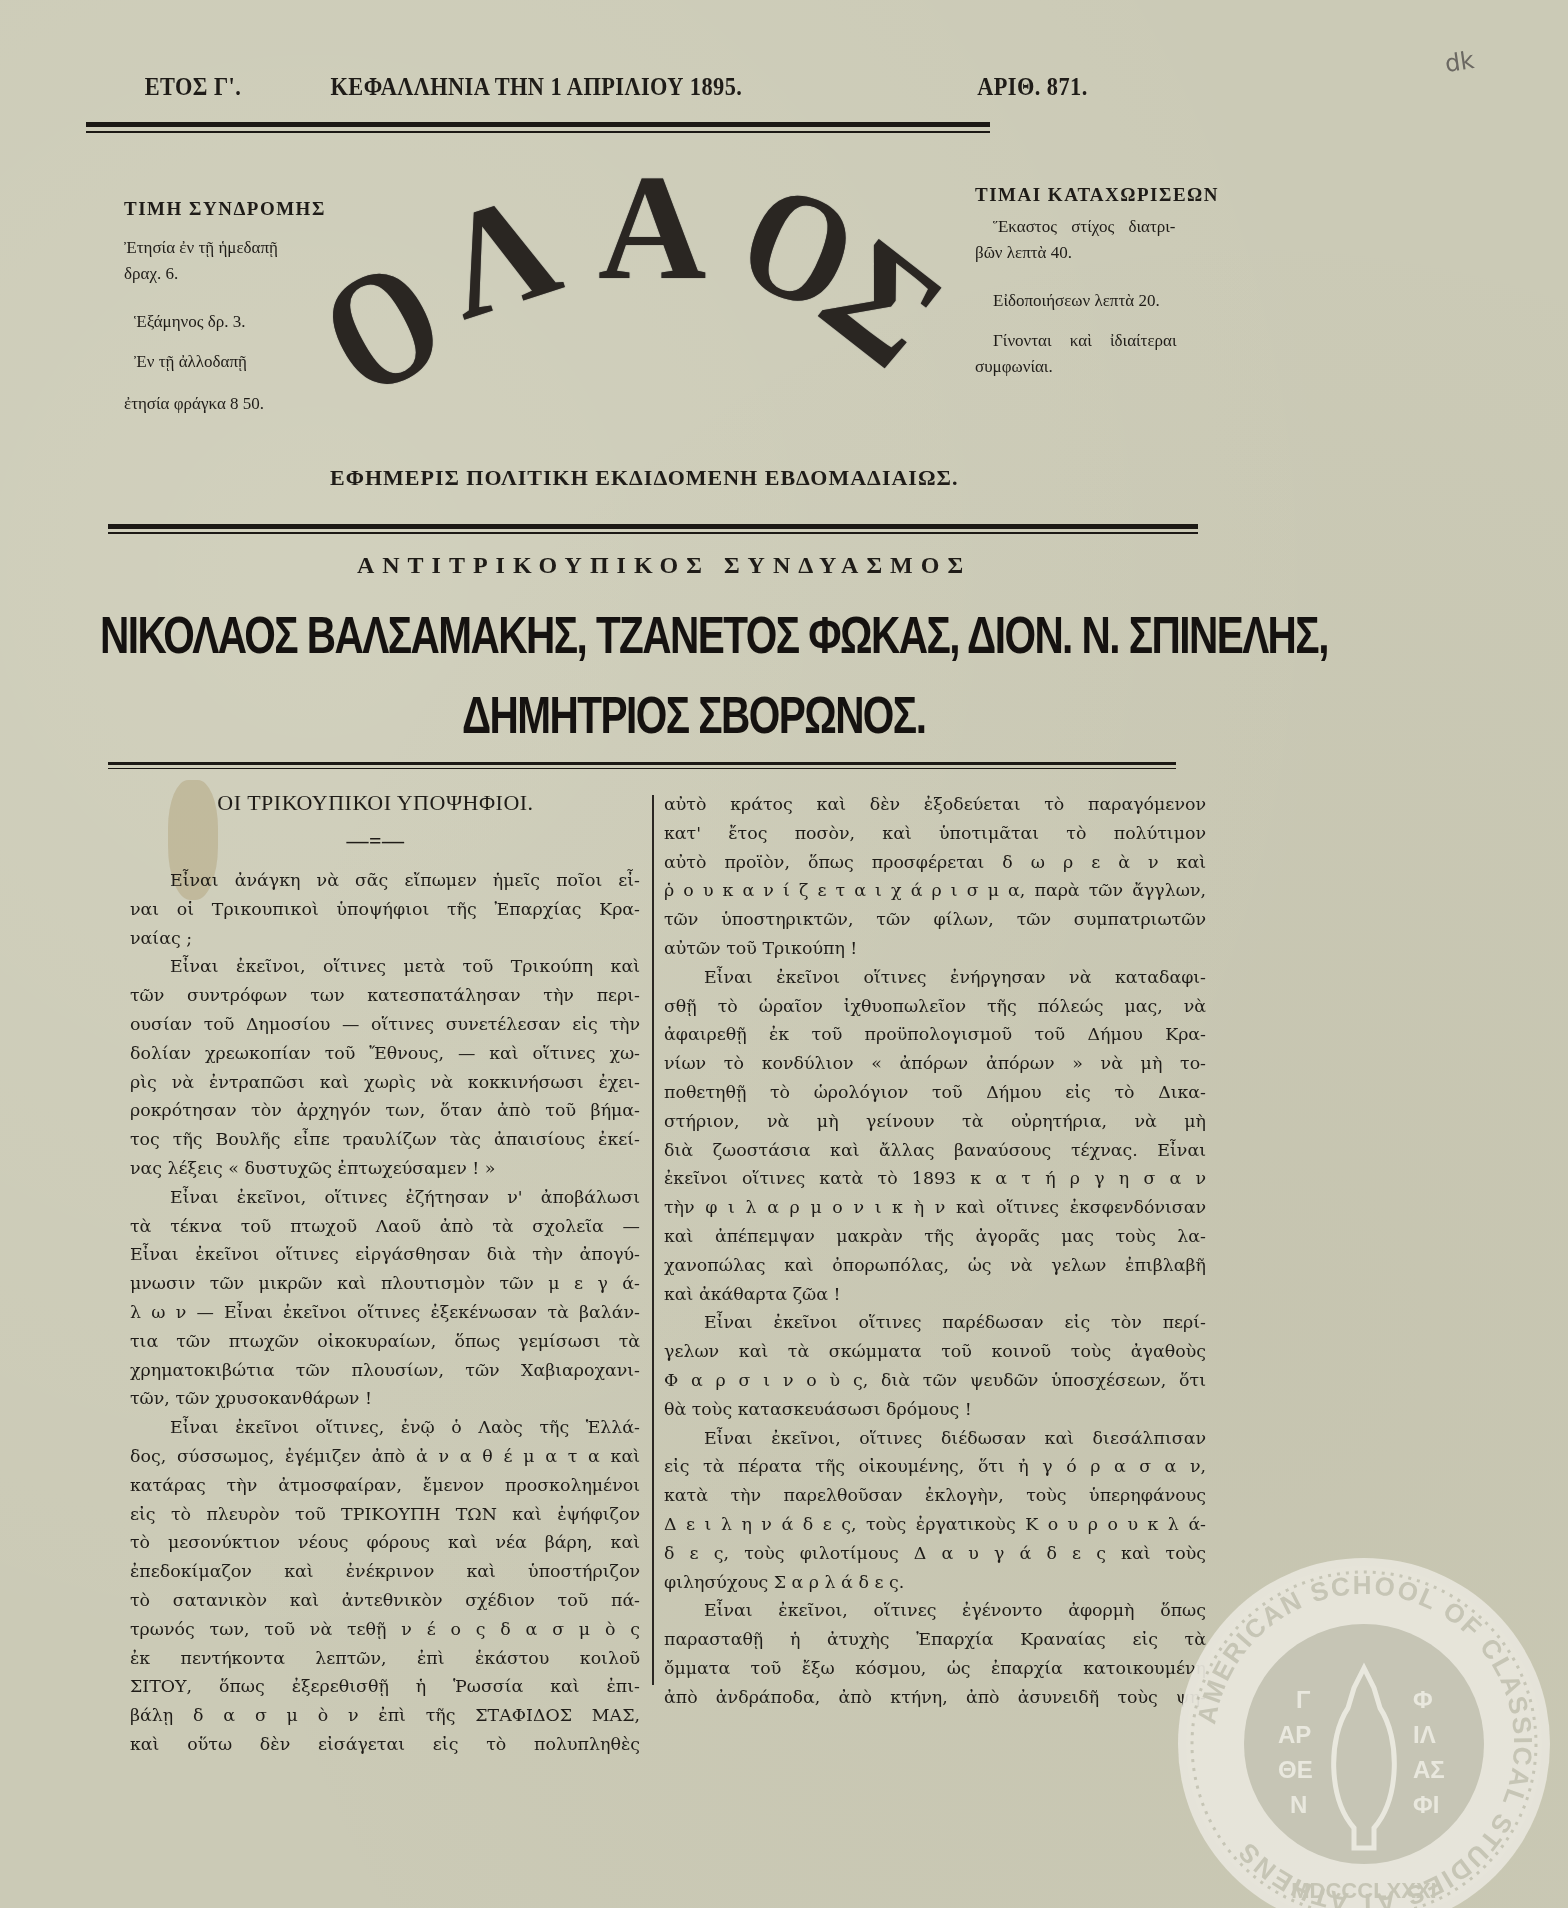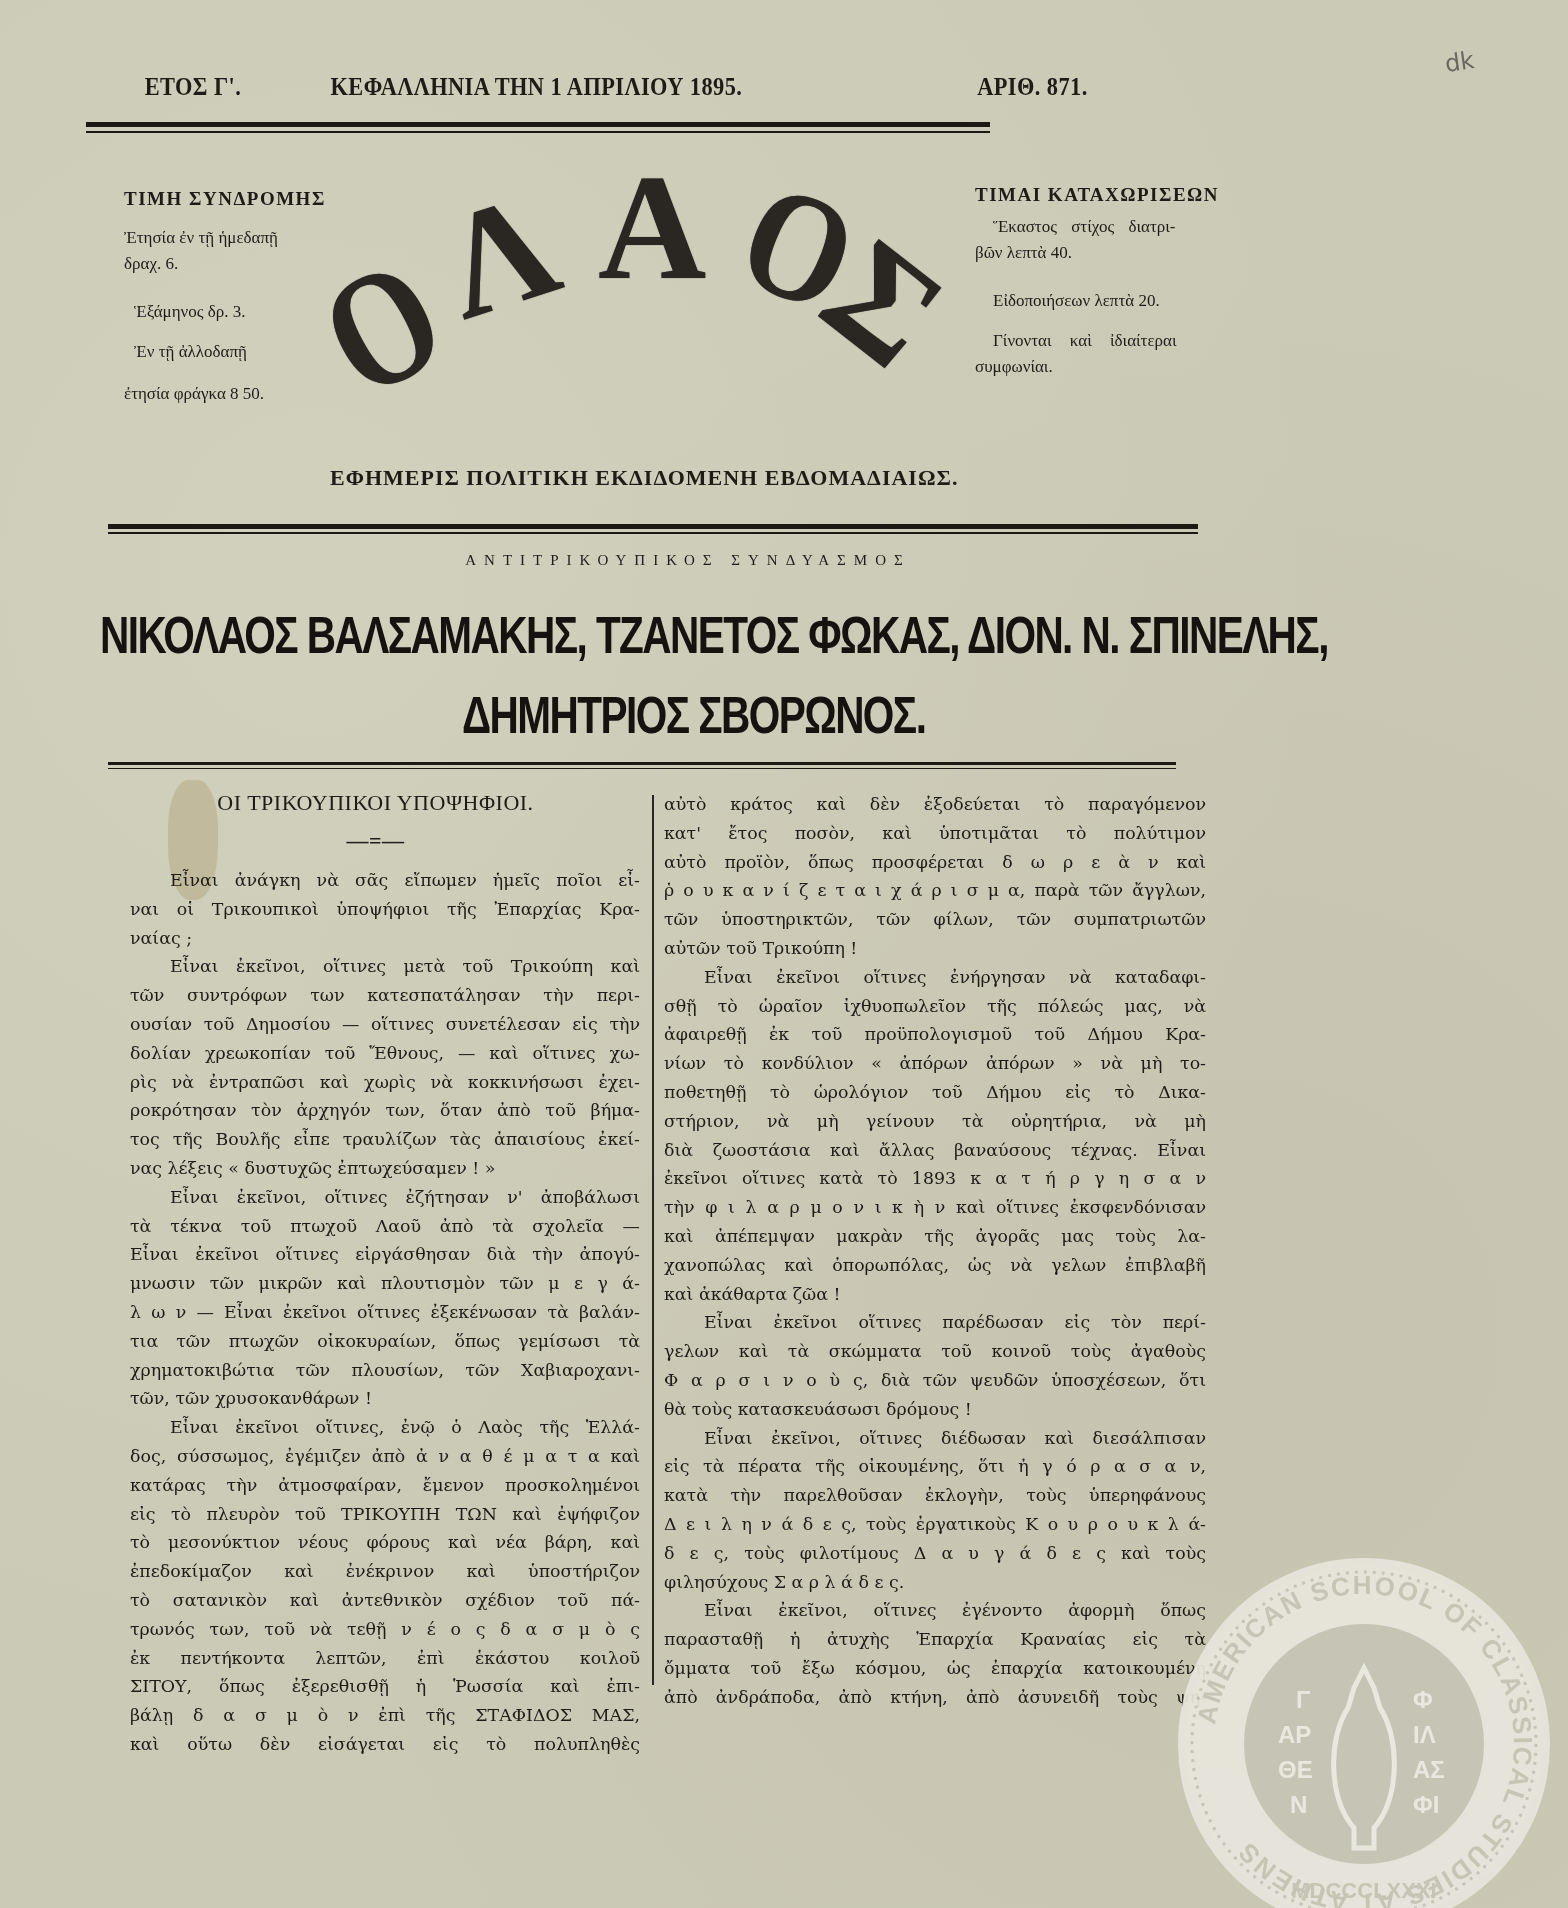--- a/index.html
+++ b/index.html
@@ -32,22 +32,22 @@
     position: absolute; font-family: "Liberation Serif", serif; font-weight: bold;
     color: #2a2622; font-size: 150px; line-height: 1;
     text-shadow: 0 0 1px #555;
   }
   .subtitle {
     left: 330px; top: 465px; width: 690px; 
     font-family: "Liberation Serif", serif; font-weight: bold; font-size: 22px;
     letter-spacing: 1px; white-space: nowrap;
   }
   .coalition {
-    left: 368px; top: 552px; width: 640px; text-align: center;
-    font-family: "Liberation Serif", serif; font-weight: normal; font-size: 15px;
+    left: 344px; top: 552px; width: 640px; text-align: center;
+    font-family: "Liberation Serif", serif; font-weight: bold; font-size: 24px;
     letter-spacing: 8px; white-space: nowrap;
   }
   .candidates {
     font-family: "Liberation Sans", sans-serif; font-weight: bold;
     font-size: 52px; letter-spacing: -2px; white-space: nowrap;
     transform: scaleX(0.78); transform-origin: left top; color: #151210;
   }
   .col {
     font-family: "DejaVu Serif", serif; font-size: 17.4px; line-height: 28.8px;
     text-align: justify; color: #1f1c18;
@@ -82,21 +82,21 @@
 
   <div class="abs masthead-row">
     <span style="left:52px">ΕΤΟΣ Γ'.</span>
     <span style="left:268px">ΚΕΦΑΛΛΗΝΙΑ ΤΗΝ 1 ΑΠΡΙΛΙΟΥ 1895.</span>
     <span style="left:1020px">ΑΡΙΘ. 871.</span>
   </div>
 
   <div class="abs rule-thick" style="left:86px; top:122px; width:904px; height:5px;"></div>
   <div class="abs rule-thick" style="left:86px; top:131px; width:904px; height:2px;"></div>
 
-  <div class="abs side-box" style="left:124px; top:188px;">
+  <div class="abs side-box" style="left:124px; top:198px;">
     <div class="side-title">ΤΙΜΗ ΣΥΝΔΡΟΜΗΣ</div>
     <div class="side-line" style="margin-top:18px">Ἐτησία ἐν τῇ ἡμεδαπῇ</div>
     <div class="side-line" style="margin-top:6px">δραχ. 6.</div>
     <div class="side-line" style="margin-top:28px; padding-left:10px">Ἑξάμηνος δρ. 3.</div>
     <div class="side-line" style="margin-top:20px; padding-left:10px">Ἐν τῇ ἀλλοδαπῇ</div>
     <div class="side-line" style="margin-top:22px">ἐτησία φράγκα 8 50.</div>
   </div>
 
   <div class="abs" style="left:300px; top:150px; width:700px; height:280px;">
     <span class="logo-letter" style="left:18px; top:95px; transform:rotate(-28deg) scaleX(0.8); font-size:165px;">Ο</span>

